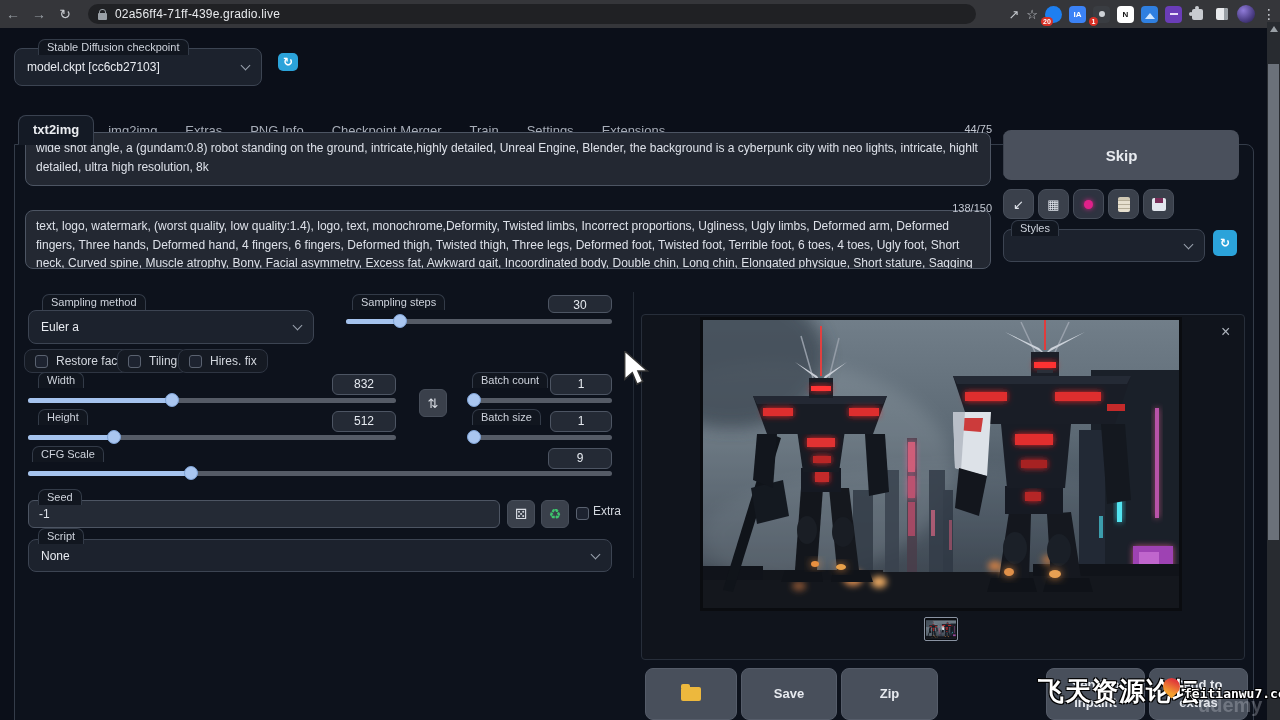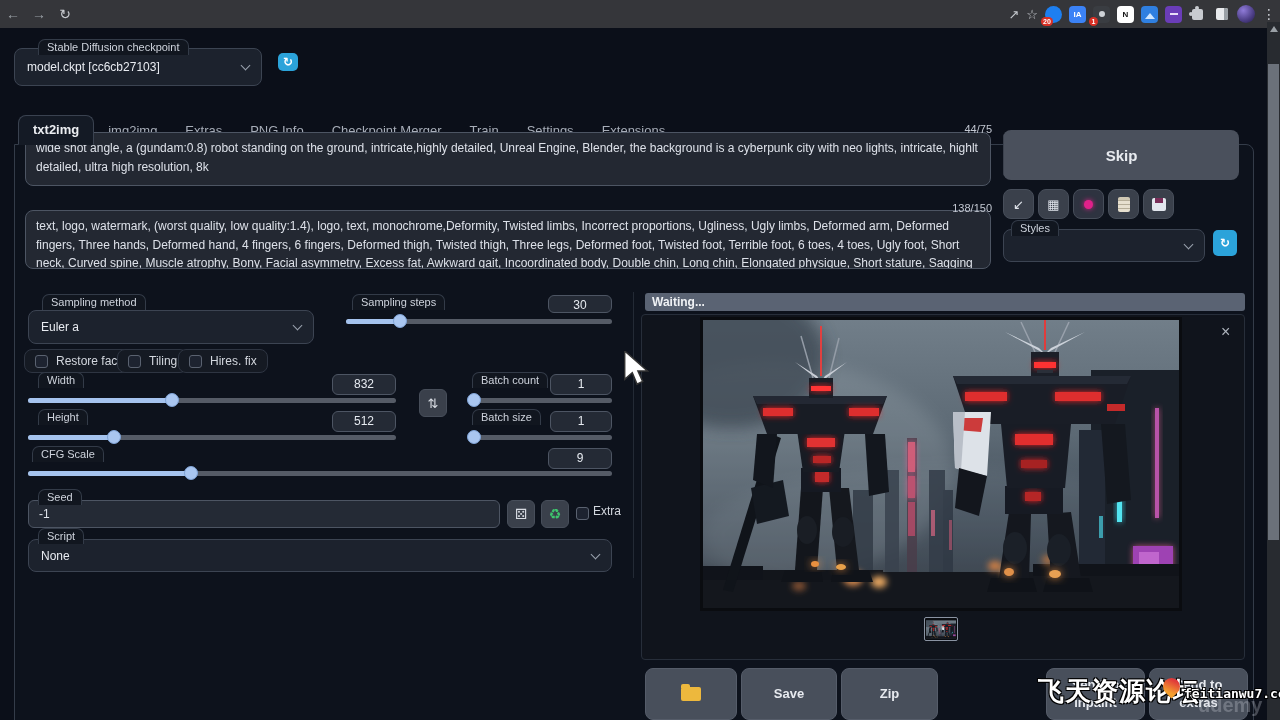--- a/index.html
+++ b/index.html
@@ -131,20 +131,27 @@
 </style>
 </head>
 <body>
 
 <div id="app">
 
   <div class="chrome">
     <span class="navic">←</span>
     <span class="navic">→</span>
     <span class="navic re">↻</span>
+    <div class="urlpill">
+      <span class="lockwrap">
+        <span class="lock-ring"></span>
+          <span class="lock-body"></span>
+      </span>
+      <span class="urltext">02a56ff4-71ff-439e.gradio.live</span>
+    </div>
     <div class="tb-right">
       <span class="shareic">↗</span>
       <span class="staric">☆</span>
       <span class="ext" style="background:#1d7ff0;border-radius:50%;">
         <span class="badge">20</span>
       </span>
       <span class="ext" style="background:#3b82f6;">IA</span>
       <span class="ext" style="background:#3a3d42;">
         <span style="width:6px;height:6px;border-radius:50%;background:#cfd3d8;"></span>
         <span class="badge">1</span>
@@ -303,21 +310,20 @@
 
     <span class="gtab" style="left:38px;top:500px;">Script</span>
     <div class="ddown" style="left:28px;top:511px;width:584px;height:33px;">
       <span>None</span>
       <span class="chev"></span>
     </div>
 
     <div class="abs" style="left:633px;top:264px;width:1px;height:286px;background:#232a35;"></div>
   </div>
 
-  <div class="waitbar">Waiting...</div>
   <div class="gallery"></div>
   <span class="closex">×</span>
 
   <div class="imgframe">
     <svg width="476" height="288" viewBox="0 0 476 288" xmlns="http://www.w3.org/2000/svg">
       <defs>
         <linearGradient id="skyg" x1="0" y1="0" x2="0" y2="1">
           <stop offset="0%" stop-color="#717e89"></stop>
             <stop offset="40%" stop-color="#5c6974"></stop>
           <stop offset="70%" stop-color="#414c58"></stop>

